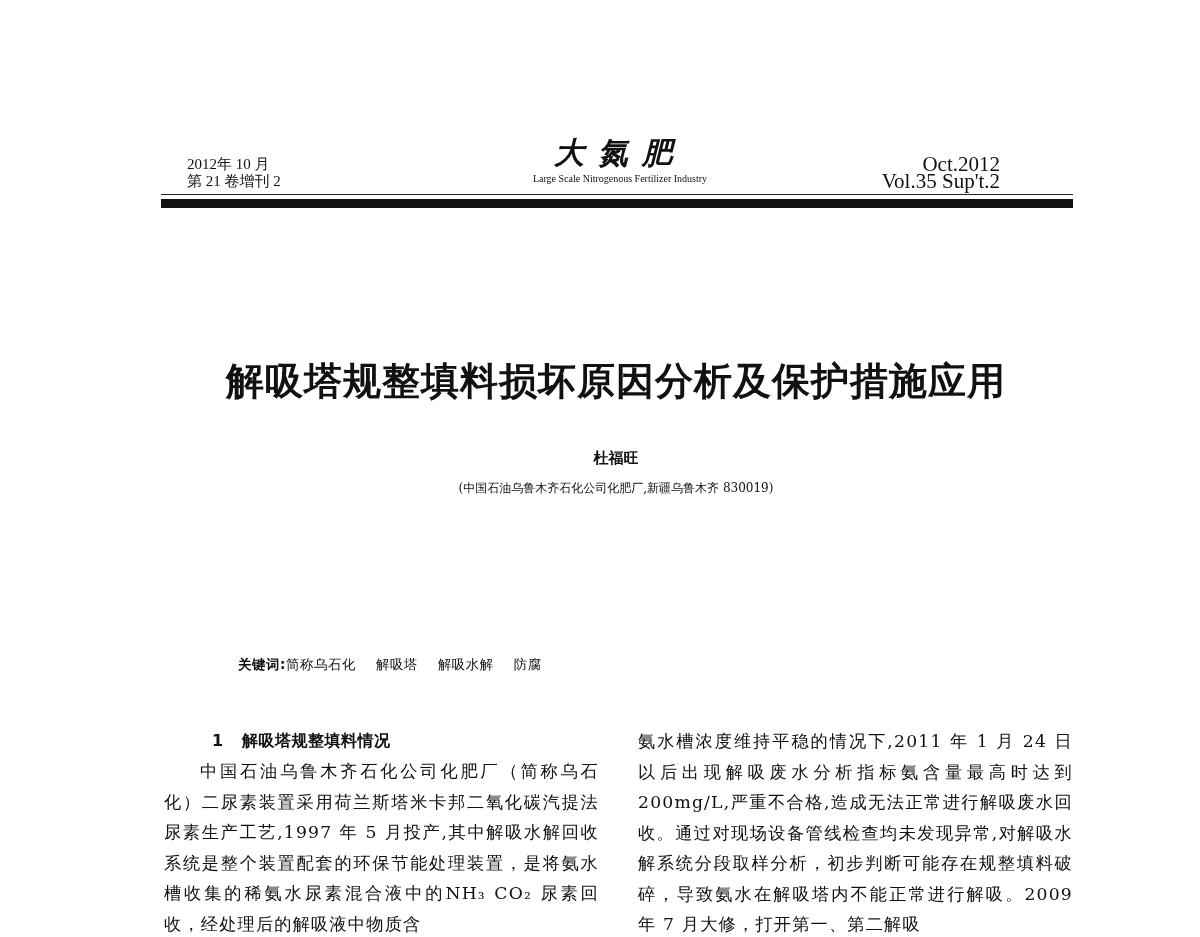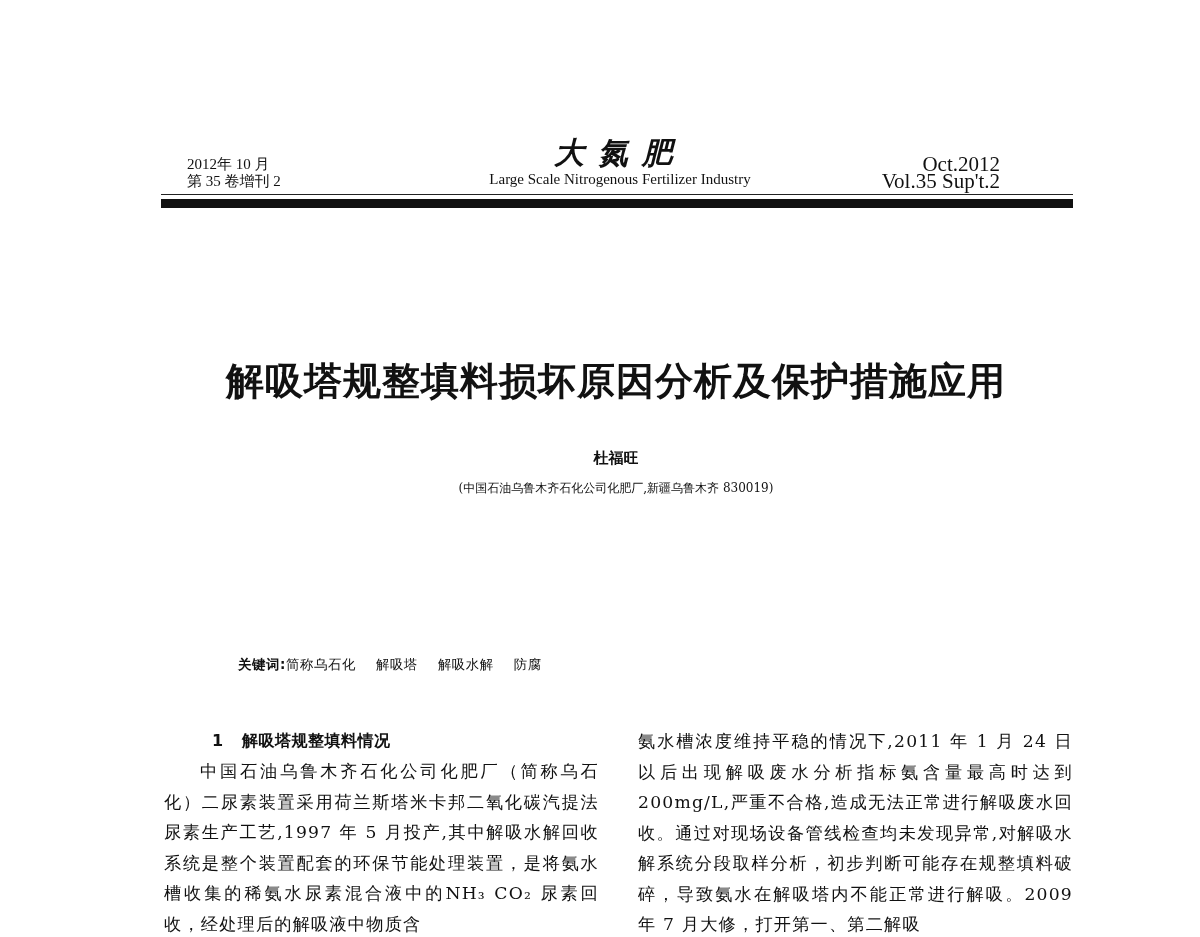--- a/index.html
+++ b/index.html
@@ -9,21 +9,21 @@
       font-family: "DejaVu Serif", serif;
       position: relative;
     }
     .page { position: absolute; left: 0; top: 0; width: 1148px; height: 937px; }
 
     
     .hdr-left { position: absolute; left: 187px; top: 156px; font-family: "Liberation Serif", serif; font-size: 15px; line-height: 17px; color: #111; }
     .hdr-right { position: absolute; right: 148px; top: 156px; text-align: right; font-family: "Liberation Serif", serif; font-size: 21px; line-height: 17px; color: #111; }
     .hdr-center { position: absolute; left: 460px; width: 320px; top: 136px; text-align: center; }
     .logo { font-family: "DejaVu Serif", serif; font-size: 30px; font-weight: bold; font-style: italic; letter-spacing: 14px; line-height: 34px; color: #111; }
-    .journal-en { font-family: "Liberation Serif", serif; font-size: 15px; line-height: 18px; margin-top: 0px; color: #111; }
+    .journal-en { font-family: "Liberation Serif", serif; font-size: 10px; line-height: 18px; margin-top: 0px; color: #111; }
     .rule-thin { position: absolute; left: 161px; width: 912px; top: 194px; height: 1px; background: #222; }
     .rule-thick { position: absolute; left: 161px; width: 912px; top: 199px; height: 9px; background: #111; }
 
     
     .title { position: absolute; left: 0; width: 1232px; top: 356px; text-align: center; font-family: "DejaVu Sans", sans-serif; font-weight: bold; font-size: 38px; letter-spacing: 1px; color: #111; }
     .author { position: absolute; left: 0; width: 1232px; top: 449px; text-align: center; font-family: "DejaVu Sans", sans-serif; font-weight: bold; font-size: 15px; color: #111; }
     .affil { position: absolute; left: 0; width: 1232px; top: 480px; text-align: center; font-family: "DejaVu Serif", serif; font-size: 12px; color: #111; }
 
     
     .abstract { position: absolute; left: 204px; width: 838px; top: 506px; font-size: 13.4px; line-height: 26.5px; letter-spacing: 0.6px; color: #111; text-align: justify; }
@@ -41,21 +41,21 @@
     .sec-num { display: inline-block; width: 30px; }
     .para-indent { text-indent: 36px; }
   </style>
 </head>
 <body>
 
 <div class="page">
 
   <div class="hdr-left">
     <div>2012年 10 月</div>
-    <div>第 35 卷增刊 2</div>
+    <div>第 21 卷增刊 2</div>
   </div>
 
   <div class="hdr-center">
     <div class="logo">大氮肥</div>
     <div class="journal-en">Large Scale Nitrogenous Fertilizer Industry</div>
   </div>
 
   <div class="hdr-right">
     <div>Oct.2012</div>
     <div>Vol.35 Sup't.2</div>

